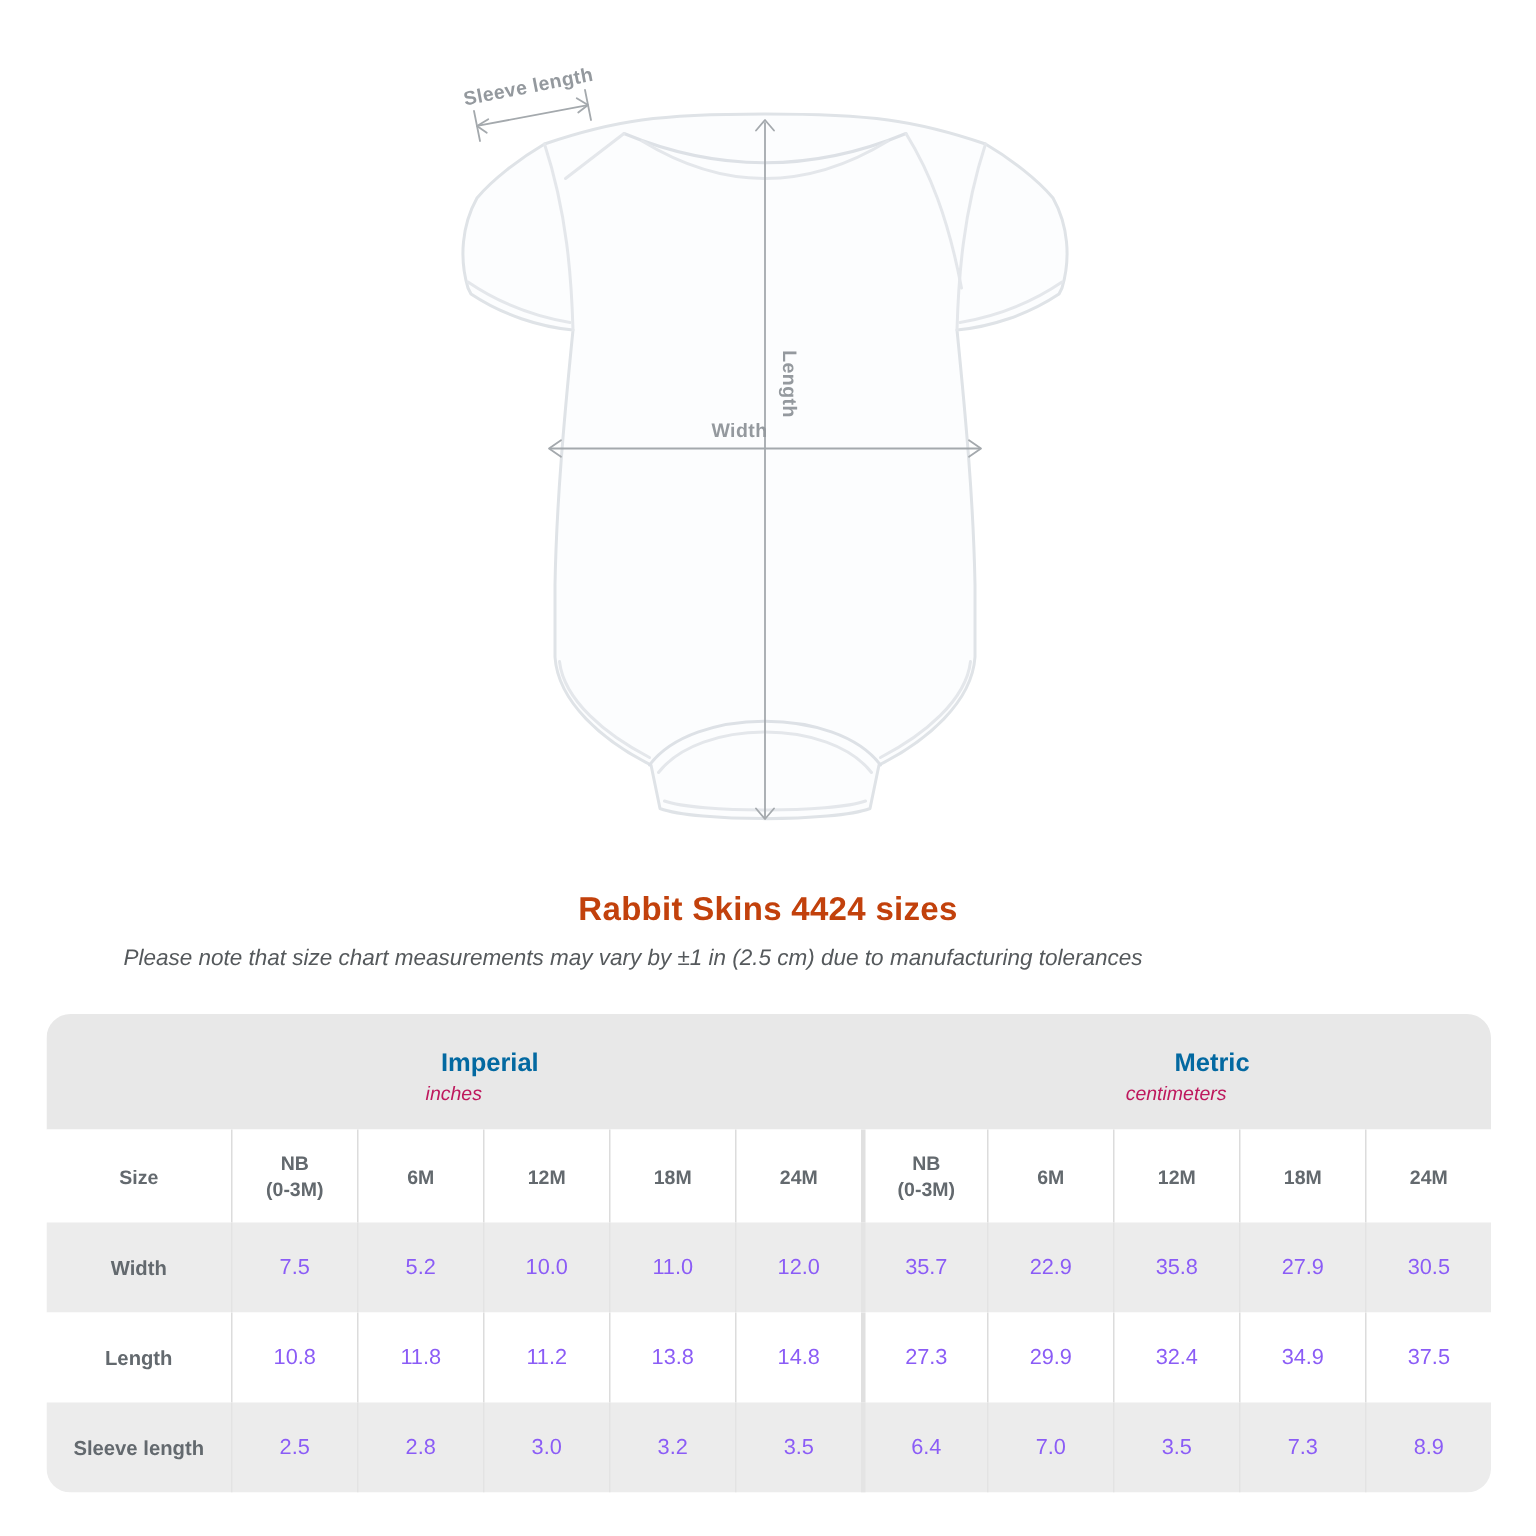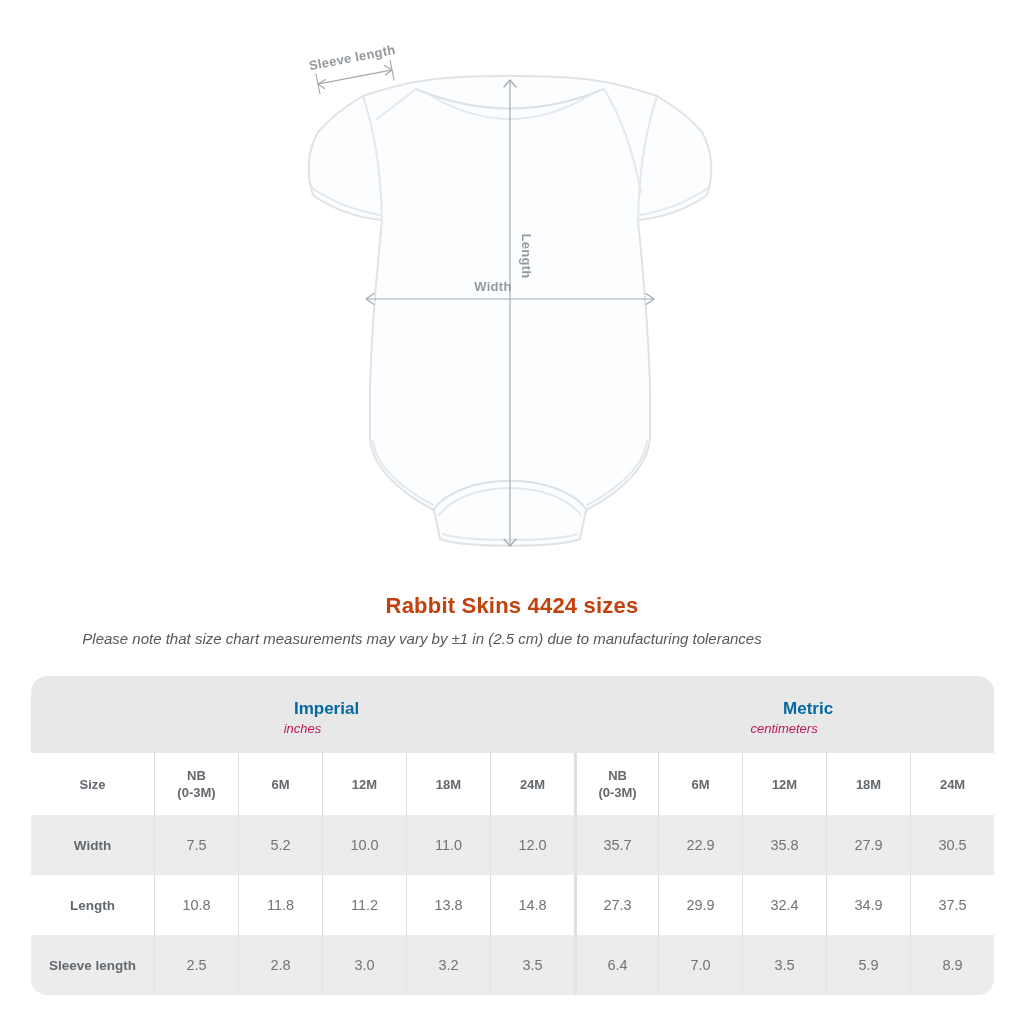--- a/index.html
+++ b/index.html
@@ -28,21 +28,21 @@
     border-collapse:separate;border-spacing:0;table-layout:fixed;width:963px;
     font-family:"Liberation Sans","DejaVu Sans",sans-serif;
   }
   .size-table td,.size-table th{margin:0;padding:0;box-sizing:border-box;vertical-align:middle;text-align:center;}
   .band-row td{height:77px;background:#e8e8e8;}
   .g-label{font-size:17px;font-weight:bold;color:#0369a1;line-height:22px;padding-top:6px;padding-left:48px;}
   .g-sub{font-size:13px;font-style:italic;color:#be185d;line-height:18px;}
   .head-row th{height:62px;background:#ffffff;font-size:13px;font-weight:bold;color:#63696e;white-space:pre-line;line-height:17px;}
   .data-row td{height:60px;}
   .data-row .row-label{font-size:13.5px;font-weight:bold;color:#63696e;}
-  .data-row .val{font-size:14.5px;font-weight:normal;color:#737373;}
+  .data-row .val{font-size:14.5px;font-weight:normal;color:#8b5cf6;}
   .r-gray td{background:#ececec;}
   .r-white td{background:#ffffff;}
   .sep{border-left:1px solid #dcdcdc;}
   .sep-wide{border-left:3px solid #e0e0e0;}
   .r-gray .sep{border-left-color:#e3e3e3;}
   .r-gray .sep-wide{border-left-color:#e4e4e4;}
 </style>
 </head>
 <body>
 
@@ -182,20 +182,20 @@
         <tr class="data-row r-gray">
           <td class="row-label">Sleeve length</td>
           <td class="val sep">2.5</td>
           <td class="val sep">2.8</td>
           <td class="val sep">3.0</td>
           <td class="val sep">3.2</td>
           <td class="val sep">3.5</td>
           <td class="val sep-wide">6.4</td>
           <td class="val sep">7.0</td>
           <td class="val sep">3.5</td>
-          <td class="val sep">5.9</td>
+          <td class="val sep">7.3</td>
           <td class="val sep">8.9</td>
         </tr>
       </tbody>
     </table>
   </div>
 
 </div>
 
 </body></html>

